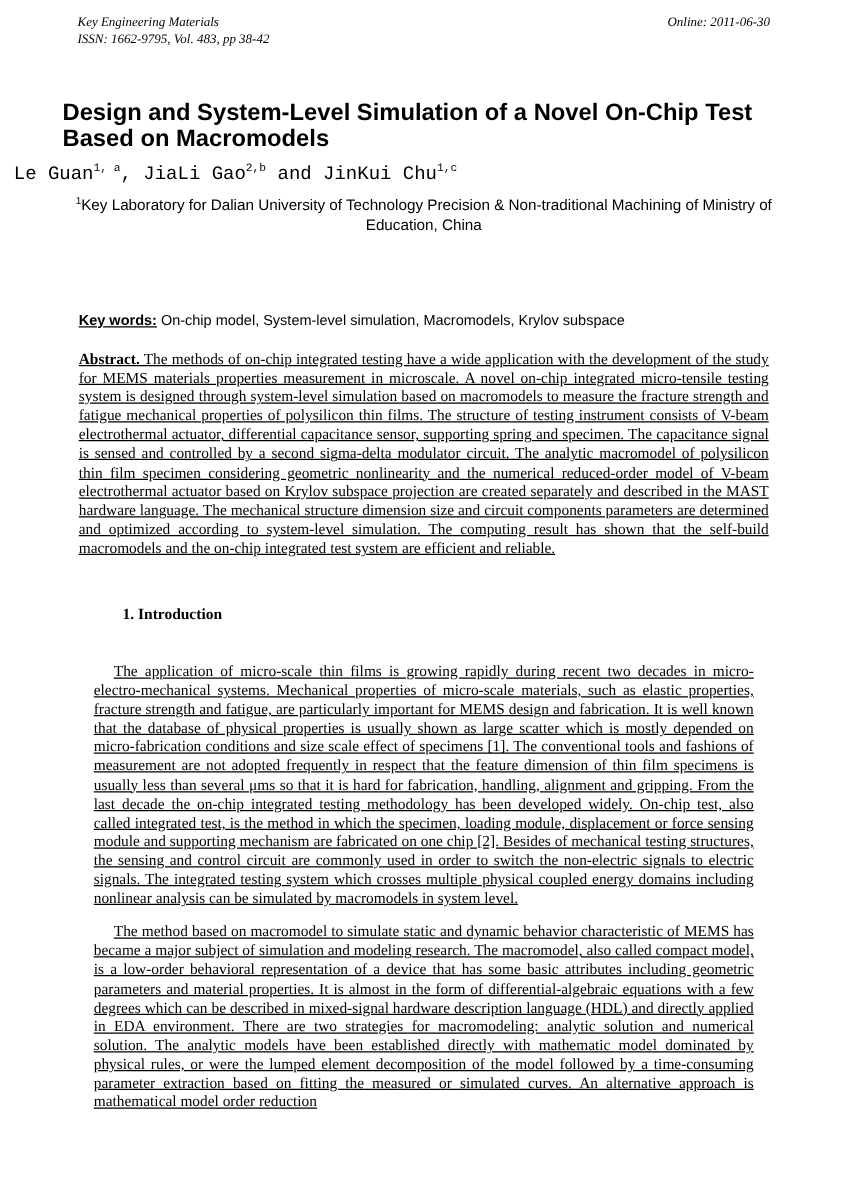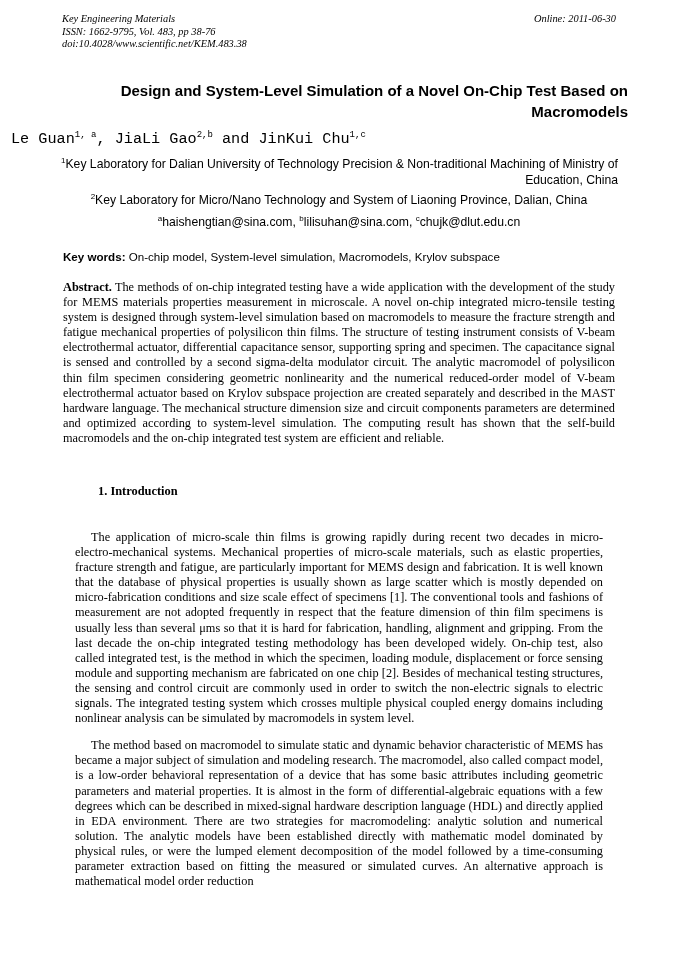--- a/index.html
+++ b/index.html
@@ -1,65 +1,58 @@
 <!DOCTYPE html>
 <html><head>
 <meta charset="utf-8">
 <style>
   html, body { margin: 0; padding: 0; background: #ffffff; }
   body { width: 678px; height: 959px; position: relative; overflow: hidden; color: #000; }
   .page { position: absolute; left: 0; top: 0; width: 678px; height: 763px; }
   .journal-header { position: absolute; left: 62px; top: 13px; width: 554px; font-family: "Liberation Serif", serif; font-style: italic; font-size: 10.4px; line-height: 12.6px; }
   .journal-header .online { position: absolute; right: 0; top: 0; }
-  .title { position: absolute; left: 50px; top: 80px; width: 578px; text-align: right; font-family: "Liberation Sans", sans-serif; font-weight: bold; font-size: 15px; line-height: 21px; }
+  .title { position: absolute; left: 50px; top: 80px; width: 578px; text-align: left; font-family: "Liberation Sans", sans-serif; font-weight: bold; font-size: 19px; line-height: 21px; }
   .authors { position: absolute; left: 0; top: 129px; width: 678px; font-family: Liberation Mono, monospace; font-size: 15.2px; line-height: 20px; padding-left: 11px; }
   .authors sup { font-size: 9px; vertical-align: 6px; line-height: 0; }
   .affil { position: absolute; left: 60px; width: 558px; text-align: center; font-family: "Liberation Sans", sans-serif; font-size: 12.2px; line-height: 15.5px; }
   .affil sup { font-size: 8px; vertical-align: 5px; line-height: 0; }
-  .affil1 { top: 157px; text-align: right; }
+  .affil1 { top: 157px; }
   .affil2 { top: 193px; }
   .emails { top: 215px; }
   .keywords { position: absolute; left: 63px; top: 249px; width: 560px; font-family: "Liberation Sans", sans-serif; font-size: 11.6px; line-height: 15px; }
-  .keywords b { font-weight: bold; }
-  .body-text { font-family: "Liberation Serif", serif; font-size: 12.3px; line-height: 15.1px; text-align: justify; }
+  .keywords b { font-weight: bold; text-decoration: underline; }
+  .body-text { font-family: "Liberation Serif", serif; font-size: 12.3px; line-height: 15.1px; text-align: justify; text-decoration: underline; }
   .abstract { position: absolute; left: 63px; top: 280px; width: 552px; }
   .abstract b { font-weight: bold; }
   .section-heading { position: absolute; left: 63px; top: 484px; font-family: "Liberation Serif", serif; font-weight: bold; font-size: 12.4px; margin-left: 35px; }
   .intro { position: absolute; left: 63px; top: 518px; width: 552px; }
   .intro p { margin: 12px; text-indent: 16px; }
 </style>
 </head>
 <body>
 
 <div class="page">
 
   <div class="journal-header">
     <div>Key Engineering Materials</div>
-    <div>ISSN: 1662-9795, Vol. 483, pp 38-76</div>
-    <div>doi:10.4028/www.scientific.net/KEM.483.38</div>
+    <div>ISSN: 1662-9795, Vol. 483, pp 38-42</div>
     <div class="online">Online: 2011-06-30</div>
   </div>
 
   <div class="title">Design and System-Level Simulation of a Novel On-Chip Test Based on Macromodels</div>
 
   <div class="authors">
     <span>Le Guan</span><sup>1, a</sup><span>, </span><span>JiaLi Gao</span><sup>2,b</sup><span> and </span><span>JinKui Chu</span><sup>1,c</sup>
   </div>
 
   <div class="affil affil1">
     <sup>1</sup><span>Key Laboratory for Dalian University of Technology Precision &amp; Non-traditional Machining of Ministry of Education, China</span>
   </div>
 
-  <div class="affil affil2">
-    <sup>2</sup><span>Key Laboratory for Micro/Nano Technology and System of Liaoning Province, Dalian, China</span>
-  </div>
 
-  <div class="affil emails">
-    <sup>a</sup><span>haishengtian@sina.com</span><span>, </span><sup>b</sup><span>lilisuhan@sina.com</span><span>, </span><sup>c</sup><span>chujk@dlut.edu.cn</span>
-  </div>
 
   <div class="keywords">
     <b>Key words:</b><span> On-chip model, System-level simulation, Macromodels, Krylov subspace</span>
   </div>
 
   <div class="abstract body-text">
     <b>Abstract.</b><span> The methods of on-chip integrated testing have a wide application with the development of the study for MEMS materials properties measurement in microscale. A novel on-chip integrated micro-tensile testing system is designed through system-level simulation based on macromodels to measure the fracture strength and fatigue mechanical properties of polysilicon thin films. The structure of testing instrument consists of V-beam electrothermal actuator, differential capacitance sensor, supporting spring and specimen. The capacitance signal is sensed and controlled by a second sigma-delta modulator circuit. The analytic macromodel of polysilicon thin film specimen considering geometric nonlinearity and the numerical reduced-order model of V-beam electrothermal actuator based on Krylov subspace projection are created separately and described in the MAST hardware language. The mechanical structure dimension size and circuit components parameters are determined and optimized according to system-level simulation. The computing result has shown that the self-build macromodels and the on-chip integrated test system are efficient and reliable.</span>
   </div>
 
   <div class="section-heading">1. Introduction</div>

